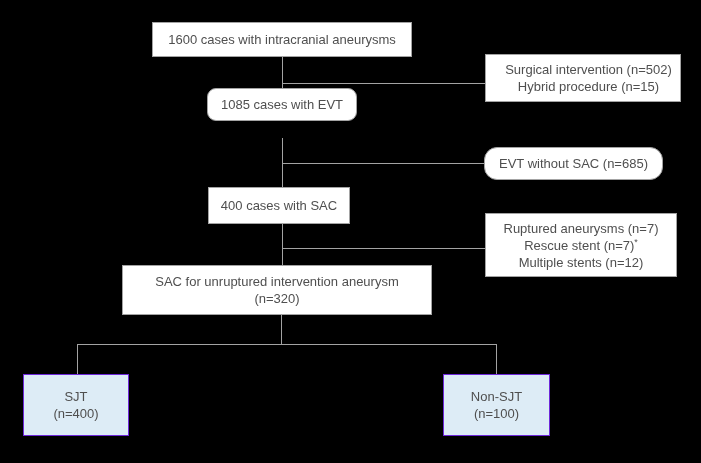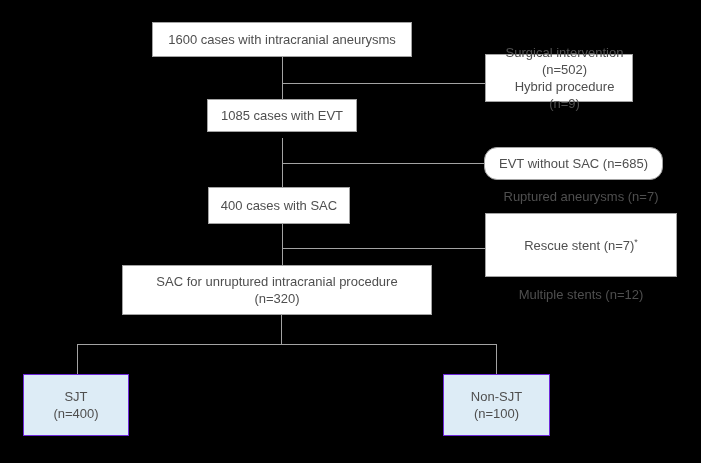--- a/index.html
+++ b/index.html
@@ -42,25 +42,25 @@
   .hline { height: 1px; }
   .vline { width: 1px; }
   sup {
     font-size: 9px;
     line-height: 0;
     vertical-align: super;
   }
 
   
   #node-total        { left: 152px; top: 22px;  width: 260px; height: 35px; }
-  #node-surgical     { left: 485px; top: 54px;  width: 148px; height: 48px; padding-left: 15px; }
-  #node-evt          { left: 207px; top: 99px; width: 150px; height: 33px; }
+  #node-surgical     { left: 485px; top: 54px;  width: 196px; height: 48px; padding-left: 15px; }
+  #node-evt          { left: 207px; top: 88px; width: 150px; height: 33px; border-radius: 9px; }
   #node-evt-wo-sac   { left: 484px; top: 147px; width: 179px; height: 33px; border-radius: 13px; }
   #node-sac          { left: 208px; top: 187px; width: 142px; height: 37px; }
-  #node-sac-excluded { left: 485px; top: 213px; width: 192px; height: 64px; gap: 32px; }
+  #node-sac-excluded { left: 485px; top: 213px; width: 192px; height: 64px; }
   #node-unruptured   { left: 122px; top: 265px; width: 310px; height: 50px; }
   #node-sjt          { left: 23px;  top: 374px; width: 106px; height: 62px; }
   #node-non-sjt      { left: 443px; top: 374px; width: 107px; height: 62px; align-items: center; }
 
   
   #c-v1 { left: 282px; top: 57px;  height: 48px; }
   #c-h1 { left: 282px; top: 83px;  width: 203px; }
   #c-v2 { left: 282px; top: 138px; height: 49px; }
   #c-h2 { left: 282px; top: 163px; width: 202px; }
   #c-v3 { left: 282px; top: 224px; height: 41px; }
@@ -85,21 +85,21 @@
   <div class="line hline" id="c-h4"></div>
   <div class="line vline" id="c-v5"></div>
   <div class="line vline" id="c-v6"></div>
 
   <div class="node" id="node-total">
     <span>1600 cases with intracranial aneurysms</span>
   </div>
 
   <div class="node" id="node-surgical">
     <span>Surgical intervention (n=502)</span>
-    <span>Hybrid procedure (n=9)</span>
+    <span>Hybrid procedure (n=15)</span>
   </div>
 
   <div class="node" id="node-evt">
     <span>1085 cases with EVT</span>
   </div>
 
   <div class="node" id="node-evt-wo-sac">
     <span>EVT without SAC (n=685)</span>
   </div>
 
@@ -107,21 +107,21 @@
     <span>400 cases with SAC</span>
   </div>
 
   <div class="node" id="node-sac-excluded">
     <span>Ruptured aneurysms (n=7)</span>
     <span><span>Rescue stent (n=7)</span><sup>*</sup></span>
     <span>Multiple stents (n=12)</span>
   </div>
 
   <div class="node" id="node-unruptured">
-    <span>SAC for unruptured intracranial procedure</span>
+    <span>SAC for unruptured intervention aneurysm</span>
     <span>(n=320)</span>
   </div>
 
   <div class="node highlight" id="node-sjt">
     <span>SJT</span>
     <span>(n=400)</span>
   </div>
 
   <div class="node highlight" id="node-non-sjt">
     <span>Non-SJT</span>

